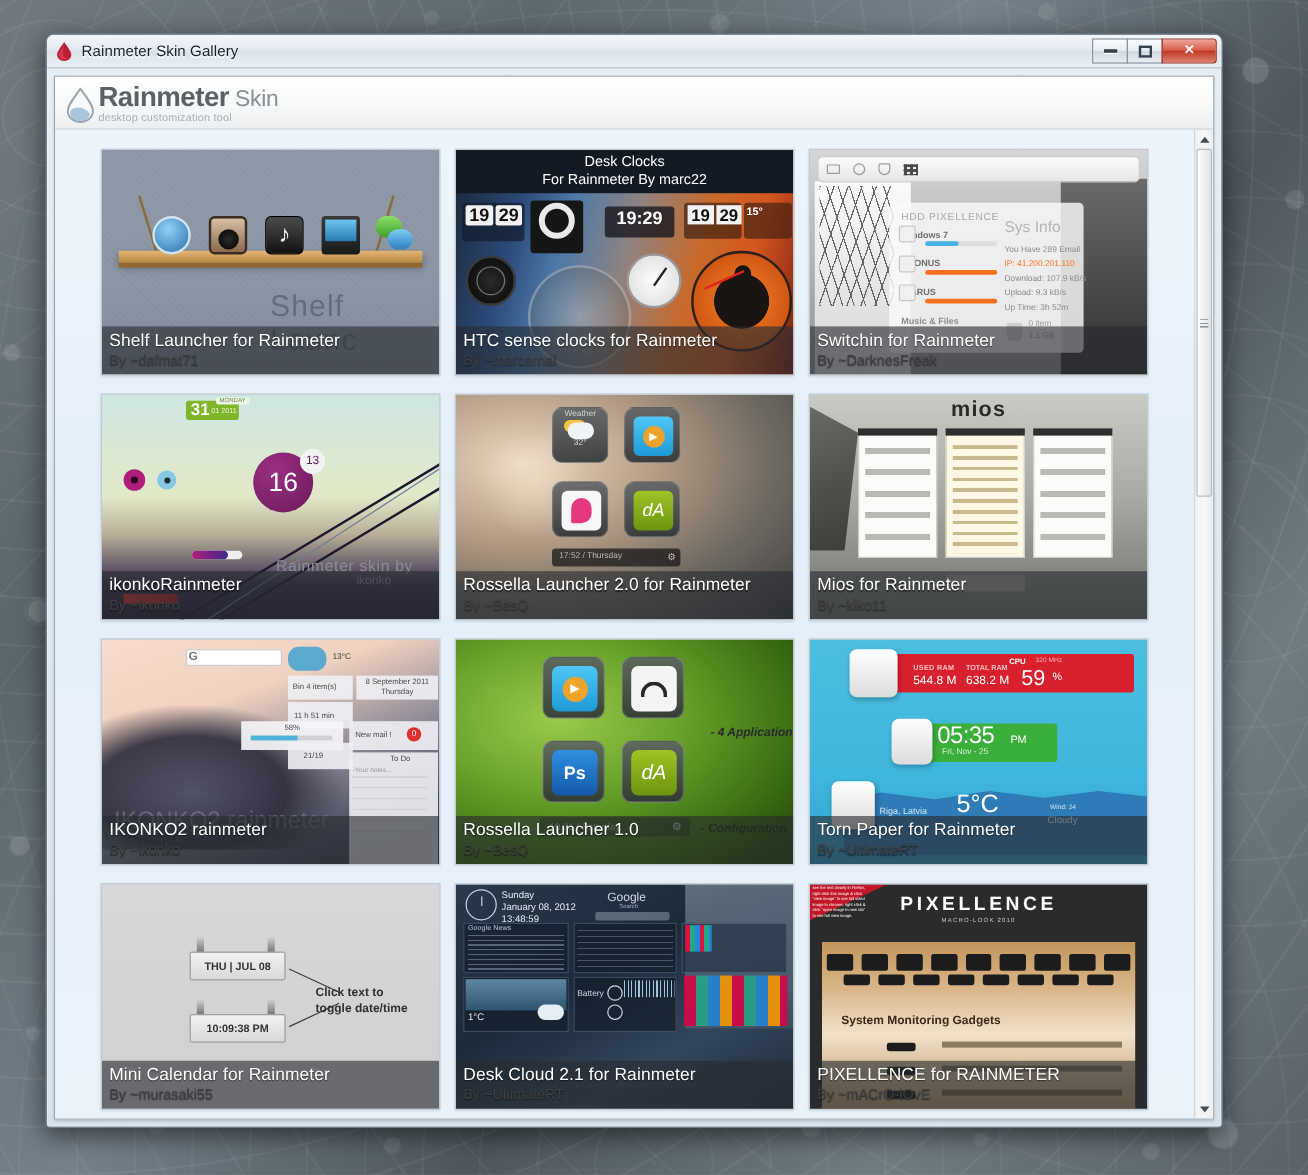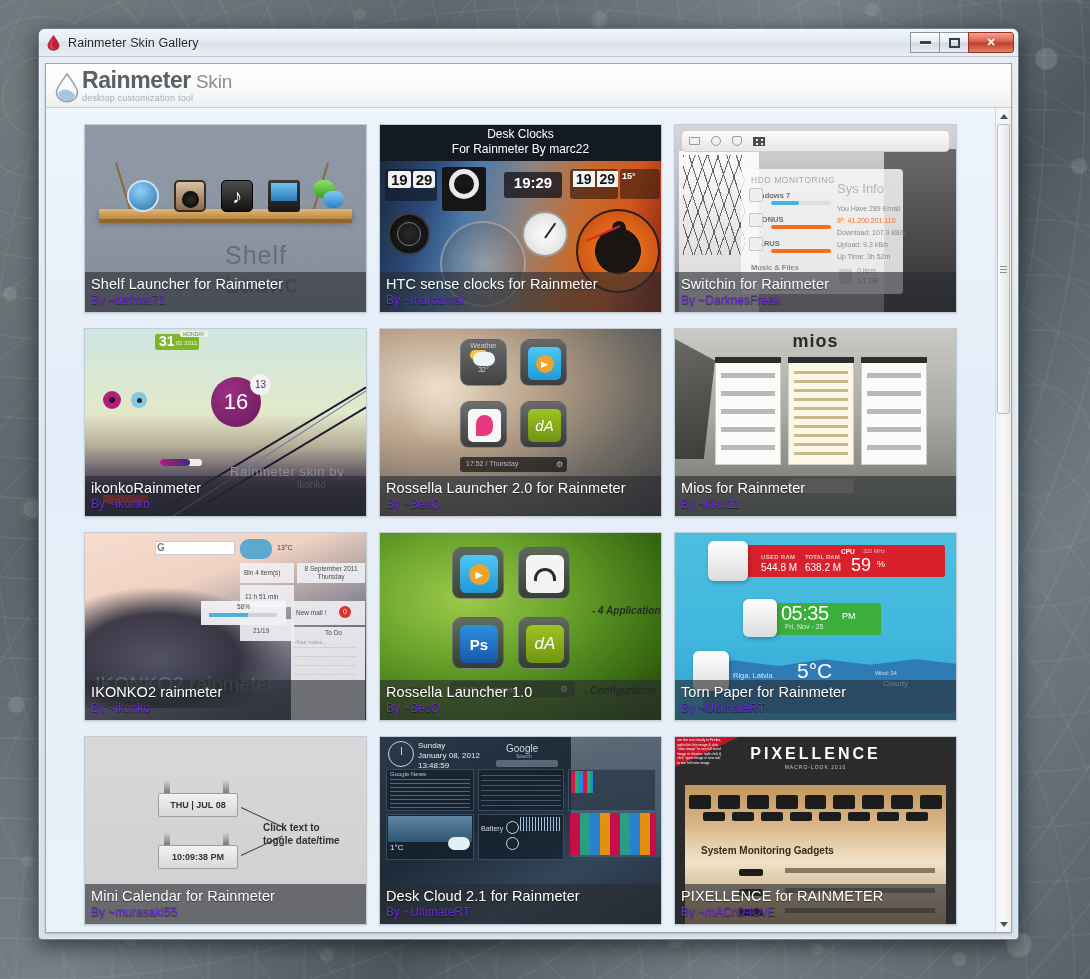--- a/index.html
+++ b/index.html
@@ -169,21 +169,21 @@
   }
   .thumb { position:absolute; inset:0; overflow:hidden; }
   .caption {
     position: absolute; left:0; right:0; bottom:0;
     background: rgba(40,44,48,0.62);
     padding: 4px 6px 5px 6px;
     color: #fff;
     text-shadow: 0 1px 1px rgba(0,0,0,0.55);
   }
   .caption .t { font-size: 14.5px; line-height: 17px; letter-spacing:.1px; white-space:nowrap; overflow:hidden; }
-  .caption .a { font-size: 12px; line-height: 14px; color:#6d28d9; white-space:nowrap; overflow:hidden;}
+  .caption .a { font-size: 12px; line-height: 14px; color:#404040; white-space:nowrap; overflow:hidden;}
 
   
   #vscroll {
     flex: 0 0 16px; width:16px;
     background: linear-gradient(90deg,#f2f2f2 0%, #f7f7f7 50%, #ededed 100%);
     border-left: 1px solid #d3d7da;
     display:flex; flex-direction:column; position:relative;
   }
   .sb-btn { flex:0 0 16px; height:16px; display:flex; align-items:center; justify-content:center; cursor:pointer; }
   .sb-arrow { width:0;height:0; }
@@ -383,21 +383,21 @@
                           background:repeating-linear-gradient(72deg,#3a3a3a 0 1px,transparent 1px 9px),
                                      repeating-linear-gradient(110deg,#3a3a3a 0 1px,transparent 1px 11px);opacity:.75"></div>
               <div style="position:absolute;left:6px;right:6px;top:5px;height:22px;background:linear-gradient(180deg,#fcfcfc,#e6e6e6);border:1px solid #cfcfcf;border-radius:5px"></div>
               <div style="position:absolute;left:14px;top:11px;display:flex;gap:11px;align-items:center">
                 <span style="display:block;width:11px;height:8px;border:1.5px solid #9a9a9a;border-radius:1px"></span>
                 <span style="display:block;width:10px;height:10px;border:1.5px solid #9a9a9a;border-radius:50%"></span>
                 <span style="display:block;width:10px;height:10px;border:1.5px solid #9a9a9a;border-radius:2px 2px 50% 50%"></span>
                 <span style="display:block;width:12px;height:9px;background:repeating-linear-gradient(90deg,#4a4a4a 0 3px,transparent 3px 5px),repeating-linear-gradient(180deg,#4a4a4a 0 2px,transparent 2px 4px)"></span>
               </div>
               <div style="position:absolute;left:66px;top:44px;width:162px;height:125px;background:rgba(250,250,250,.82);border-radius:4px"></div>
-              <div style="position:absolute;left:76px;top:50px;font-size:8.5px;color:#a9a9a9;letter-spacing:.6px">HDD MONITORING</div>
+              <div style="position:absolute;left:76px;top:50px;font-size:8.5px;color:#a9a9a9;letter-spacing:.6px">HDD PIXELLENCE</div>
               <div style="position:absolute;left:76px;top:66px;font-size:7.5px;font-weight:bold;color:#6d6d6d">Windows 7</div>
               <div style="position:absolute;left:96px;top:76px;width:60px;height:4px;background:#dedede;border-radius:2px">
                   <i style="display:block;width:46%;height:100%;background:#49b2e5;border-radius:2px"></i>
                 </div>
               <div style="position:absolute;left:76px;top:90px;font-size:7.5px;font-weight:bold;color:#6d6d6d">CRONUS</div>
               <div style="position:absolute;left:96px;top:100px;width:60px;height:4px;background:#f4701f;border-radius:2px"></div>
               <div style="position:absolute;left:76px;top:114px;font-size:7.5px;font-weight:bold;color:#6d6d6d">ICARUS</div>
               <div style="position:absolute;left:96px;top:124px;width:60px;height:4px;background:#f4701f;border-radius:2px"></div>
               <div style="position:absolute;left:76px;top:138px;font-size:7.5px;font-weight:bold;color:#8b8b8b">Music &amp; Files</div>
               <div style="position:absolute;left:74px;top:63px;width:14px;height:14px;border:1px solid #c7c7c7;border-radius:2px;background:#efefef"></div>
@@ -595,21 +595,21 @@
               <div style="position:absolute;left:202px;top:26px;font-size:9px;color:#fff">%</div>
               <div class="tp-strip" style="left:96px;top:70px;width:110px;height:32px;background:#3cae3c"></div>
               <div style="position:absolute;left:68px;top:66px;width:34px;height:38px;border-radius:6px;background:linear-gradient(180deg,#fff,#dcdcdc);box-shadow:1px 2px 4px rgba(0,0,0,.25)"></div>
               <div style="position:absolute;left:106px;top:69px;font-size:20px;color:#fff;letter-spacing:-.5px">05:35</div>
               <div style="position:absolute;left:167px;top:78px;font-size:9px;color:#fff">PM</div>
               <div style="position:absolute;left:110px;top:90px;font-size:7px;color:#d7f0d7">Fri, Nov - 25</div>
               <div style="position:absolute;left:28px;top:124px;right:0;height:56px;background:#2f7bb5;clip-path:polygon(0 18%,12% 6%,30% 16%,48% 4%,66% 14%,84% 4%,100% 12%,100% 100%,0 100%)"></div>
               <div style="position:absolute;left:18px;top:118px;width:36px;height:40px;border-radius:6px;background:linear-gradient(180deg,#fff,#dcdcdc);box-shadow:1px 2px 4px rgba(0,0,0,.25)"></div>
               <div style="position:absolute;left:122px;top:126px;font-size:21px;color:#fff">5°C</div>
               <div style="position:absolute;left:58px;top:138px;font-size:7.5px;color:#cfe3f2">Riga, Latvia</div>
-              <div style="position:absolute;left:208px;top:146px;font-size:8px;color:#e4f0f8">Cloudy</div>
+              <div style="position:absolute;left:198px;top:146px;font-size:8px;color:#e4f0f8">Cloudy</div>
               <div style="position:absolute;left:200px;top:137px;font-size:5.5px;color:#cfe3f2">Wind: 24</div>
             </div>
             <div class="caption">
               <div class="t">Torn Paper for Rainmeter</div>
               <div class="a">By ~UltimateRT</div>
             </div>
           </div>
         </div>
 
         <div class="row">

